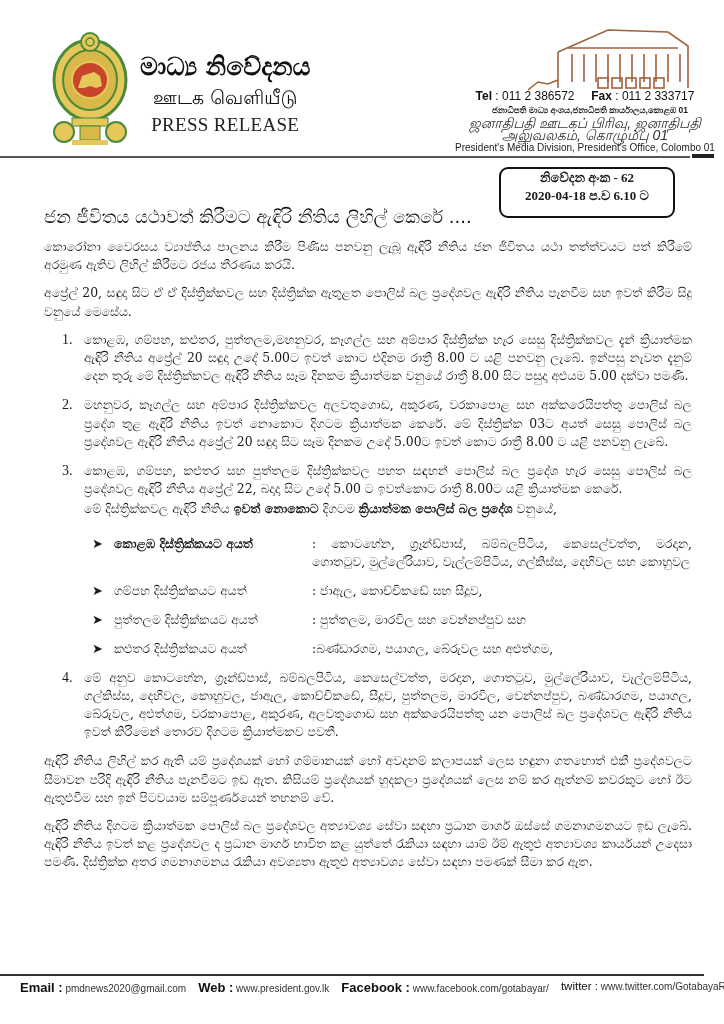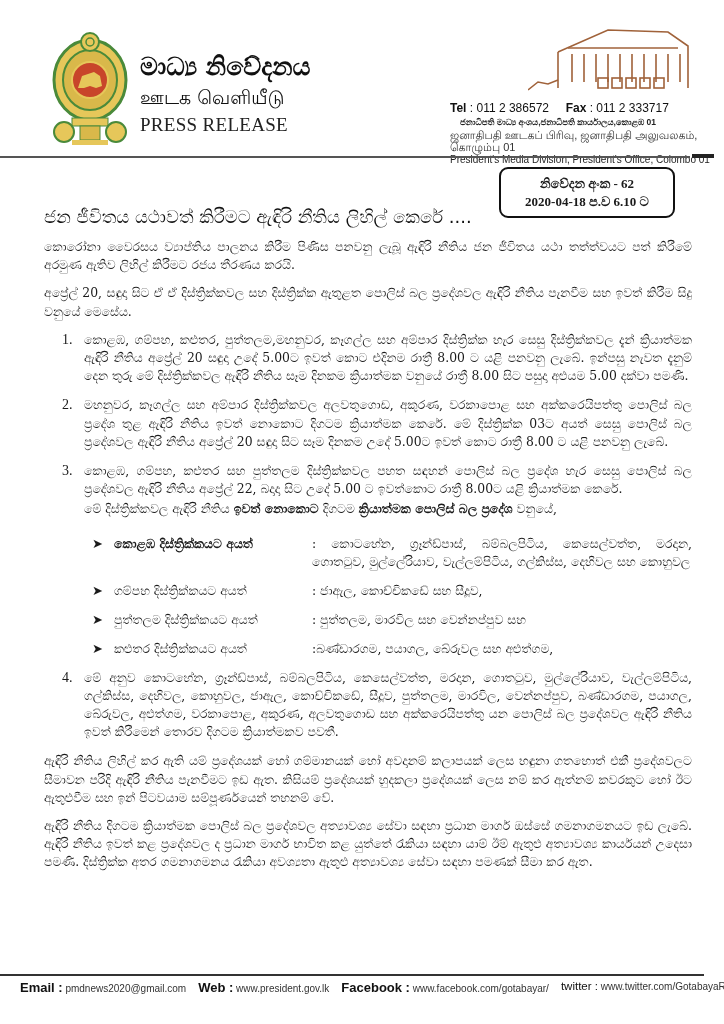--- a/index.html
+++ b/index.html
@@ -1,37 +1,37 @@
 <!DOCTYPE html>
 <html><head>
   <meta charset="utf-8">
   <style>
     * { margin: 0; padding: 0; box-sizing: border-box; }
     html, body { width: 724px; height: 1024px; background: #ffffff; overflow: hidden; }
     body { font-family: "DejaVu Serif", serif; color: #1a1a1a; position: relative; }
 
-    .header { position: absolute; left: 0; top: 0; width: 724px; height: 160px; }
+    .header { position: absolute; left: 0; top: 0; width: 724px; height: 160px; text-align: center; }
     .emblem { position: absolute; left: 50px; top: 28px; width: 80px; height: 120px; }
     .brand { position: absolute; left: 140px; top: 52px; }
     .brand .si { font-family: "DejaVu Sans", sans-serif; font-size: 25px; font-weight: bold; color: #111; line-height: 30px; }
     .brand .ta { font-family: "DejaVu Sans", sans-serif; font-size: 19px; color: #111; line-height: 26px; margin-top: 2px; }
     .brand .en { font-family: "Liberation Serif", serif; font-size: 19px; color: #222; line-height: 30px; letter-spacing: 0.3px; }
 
     .building { position: absolute; left: 528px; top: 22px; width: 170px; height: 70px; }
-    .contact { position: absolute; left: 450px; top: 100px; width: 270px; font-family: "Liberation Sans", sans-serif; }
+    .contact { position: absolute; left: 450px; top: 88px; width: 270px; font-family: "Liberation Sans", sans-serif; }
     .contact .tel { font-size: 12px; color: #111; line-height: 16px; }
     .contact .tel b { font-weight: bold; }
     .contact .l1 { font-size: 8.5px; font-weight: bold; color: #222; line-height: 13px; margin-left: 10px; }
-    .contact .l2 { font-size: 11px; color: #333; line-height: 12px; }
+    .contact .l2 { font-size: 14px; color: #333; line-height: 12px; font-style: italic; }
     .contact .l3 { font-size: 10px; color: #222; line-height: 14px; }
 
     .rule-top { position: absolute; left: 0; top: 156px; width: 690px; height: 2px; background: #555; }
     .rule-top-right { position: absolute; left: 692px; top: 154px; width: 22px; height: 4px; background: #222; }
 
-    .ref-box { position: absolute; left: 499px; top: 167px; width: 176px; height: 51px; border: 2.5px solid #111; border-radius: 9px; text-align: center; padding-top: 6px; }
+    .ref-box { position: absolute; left: 499px; top: 167px; width: 176px; height: 51px; border: 2.5px solid #111; border-radius: 9px; text-align: center; }
     .ref-box .num { font-family: "Liberation Serif", serif; font-size: 13px; font-weight: bold; line-height: 18px; }
     .ref-box .date { font-family: "Liberation Serif", serif; font-size: 13px; font-weight: bold; line-height: 18px; }
 
     .content { position: absolute; left: 44px; top: 204px; width: 648px; font-size: 12.4px; line-height: 18.2px; }
     .title { font-family: "DejaVu Sans", sans-serif; font-size: 18px; line-height: 26px; color: #111; margin-bottom: 8px; }
     p.par { text-align: justify; margin-bottom: 10px; }
     ol.main { list-style: none; margin-left: 40px; }
     ol.main li { position: relative; text-align: justify; margin-bottom: 11px; padding-left: 0; }
     ol.main li .n { position: absolute; left: -22px; top: 0; font-family: "Liberation Serif", serif; font-size: 14px; }
     .sub-intro { margin: 2px 0 16px 0; font-size: 12.4px; }

